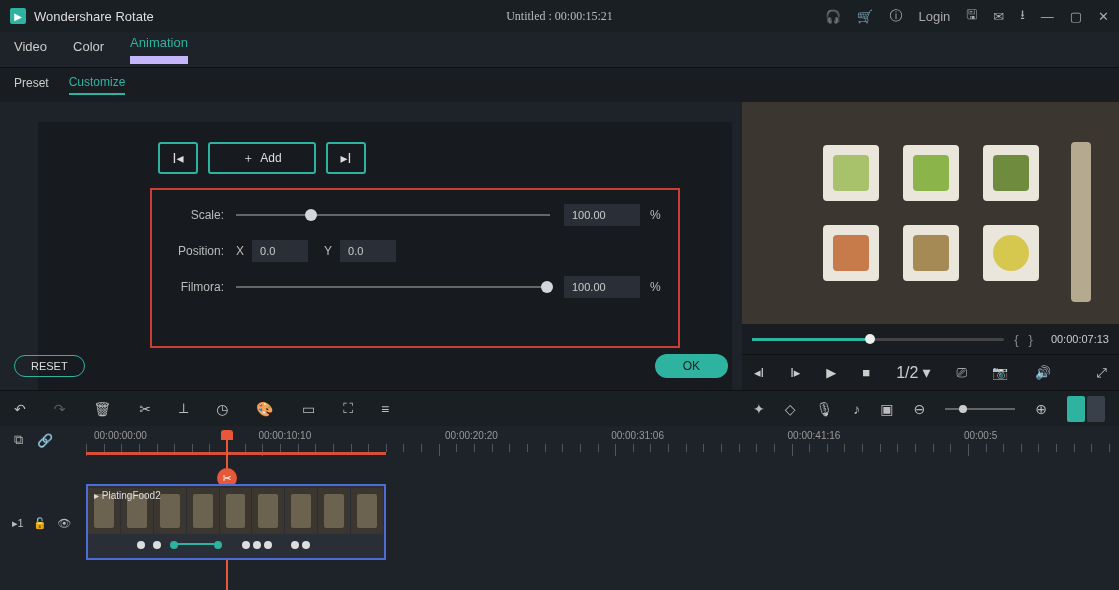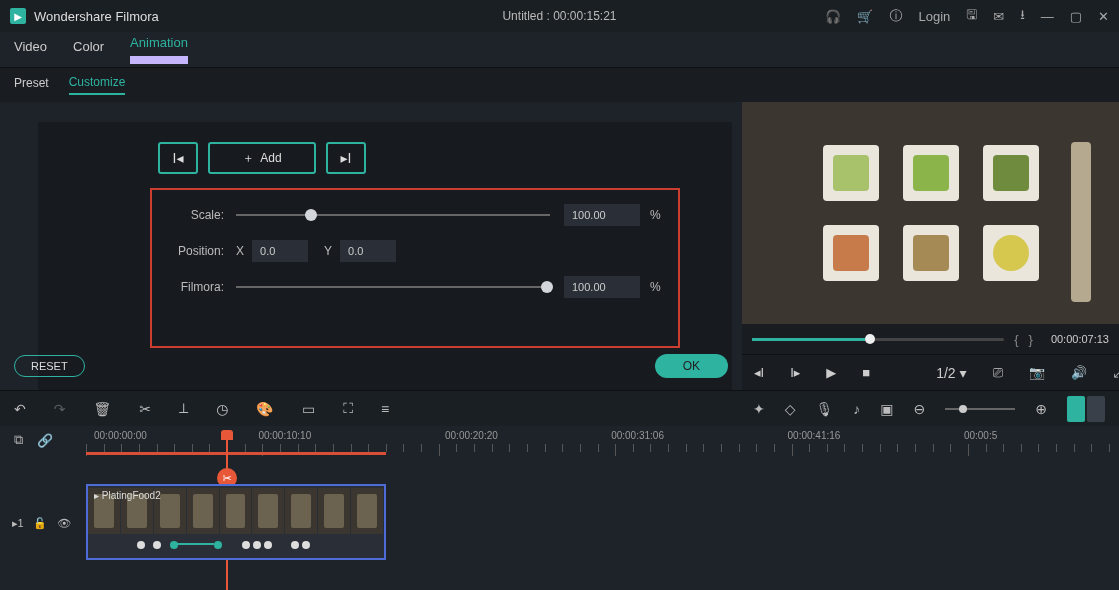--- a/index.html
+++ b/index.html
@@ -4,21 +4,21 @@
 <style>
 * { margin: 0; padding: 0; box-sizing: border-box; font-family: -apple-system, "Segoe UI", Arial, sans-serif; }
 body { background: #1e2329; color: #ccc; width: 1119px; height: 590px; overflow: hidden; font-size: 12px; }
 
 
 .titlebar { height: 32px; background: #1a1f24; display: flex; align-items: center; padding: 0 10px; }
 .logo { width: 16px; height: 16px; background: #2db3a0; border-radius: 2px; margin-right: 8px; display: inline-flex; align-items: center; justify-content: center; font-size: 10px; color: #fff; }
 .app-title { color: #ddd; font-size: 13px; margin-right: 30px; }
 .menu { display: flex; gap: 22px; }
 .menu span { color: #bbb; font-size: 12px; cursor: pointer; }
-.doc-title { position: absolute; left: 50%; transform: translateX(-50%); color: #bbb; font-size: 12px; }
+.doc-title { position: absolute; left: 50%; transform: translateX(-50%); color: #bbb; font-size: 12px; font-family: Liberation Serif, serif; }
 .title-right { margin-left: auto; display: flex; align-items: center; gap: 16px; }
 .title-right .icon, .title-right span { color: #aaa; font-size: 13px; cursor: pointer; }
 .icon-cart { color: #e8923a; }
 .icon-headset { color: #2db3a0; }
 
 
 .tabs-row { height: 36px; background: #1e2329; display: flex; align-items: center; padding: 0 14px; gap: 26px; border-bottom: 1px solid #0e1114; }
 .tabs-row span { color: #ccc; font-size: 13px; cursor: pointer; padding-bottom: 6px; }
 .tabs-row .active { color: #2db3a0; border-bottom: 8px solid #c4b5fd; }
 
@@ -68,21 +68,21 @@
 
 .scrub-row { height: 30px; display: flex; align-items: center; padding: 0 10px; gap: 10px; background: #191d22; }
 .scrub { flex: 1; height: 3px; background: #444; position: relative; border-radius: 2px; }
 .scrub .fill { position: absolute; height: 100%; background: #2db3a0; width: 45%; }
 .scrub .sthumb { position: absolute; width: 10px; height: 10px; background: #eee; border-radius: 50%; top: -4px; left: 45%; }
 .brackets { color: #888; font-size: 13px; }
 .tc { color: #ccc; font-size: 11px; margin-left: 8px; }
 
 .play-row { height: 36px; display: flex; align-items: center; justify-content: flex-start; padding: 0 12px; gap: 26px; background: #191d22; border-top: 1px solid #0e1114; }
 .play-row .pc { color: #ccc; font-size: 13px; cursor: pointer; }
-.zoom-sel { display: flex; align-items: center; gap: 4px; font-size: 14px; color: #ccc; margin-left: 40px; }
+.zoom-sel { display: flex; align-items: center; gap: 4px; font-size: 16px; color: #ccc; }
 
 
 .tool-row { height: 36px; background: #1a1f24; display: flex; align-items: center; padding: 0 14px; gap: 28px; border-top: 1px solid #0e1114; }
 .tool-row .ti { color: #bbb; font-size: 14px; cursor: pointer; }
 .tool-right { margin-left: auto; display: flex; align-items: center; gap: 20px; }
 .zoom-slider { width: 70px; height: 2px; background: #666; position: relative; }
 .zoom-slider .zt { position: absolute; width: 8px; height: 8px; background: #ccc; border-radius: 50%; top: -3px; left: 20%; }
 .recbtn { width: 18px; height: 26px; background: #2db3a0; border-radius: 2px; }
 .recbtn.off { background: #3a4049; margin-left: 2px; }
 
@@ -110,21 +110,21 @@
 .clip .kfline { position: absolute; bottom: 6px; left: 10px; right: 10px; height: 14px; }
 .clip .kfline .kdot { position: absolute; width: 8px; height: 8px; background: #ddd; border-radius: 50%; top: 3px; }
 .clip .kfline .kdot.on { background: #2db3a0; }
 .clip .kfline .arrow { position: absolute; top: 5px; height: 2px; background: #2db3a0; }
 </style>
 </head>
 <body>
 
 <div class="titlebar">
   <div class="logo">▶</div>
-  <span class="app-title">Wondershare Filmora</span>
+  <span class="app-title">Wondershare Rotate</span>
   <span class="doc-title">Untitled : 00:00:15:21</span>
   <div class="title-right">
     <span class="icon icon-headset">🎧</span>
     <span class="icon icon-cart">🛒</span>
     <span class="icon">ⓘ</span>
     <span>Login</span>
     <span class="icon">🖫</span>
     <span class="icon">✉</span>
     <span class="icon">⭳</span>
     <span class="icon">—</span>

